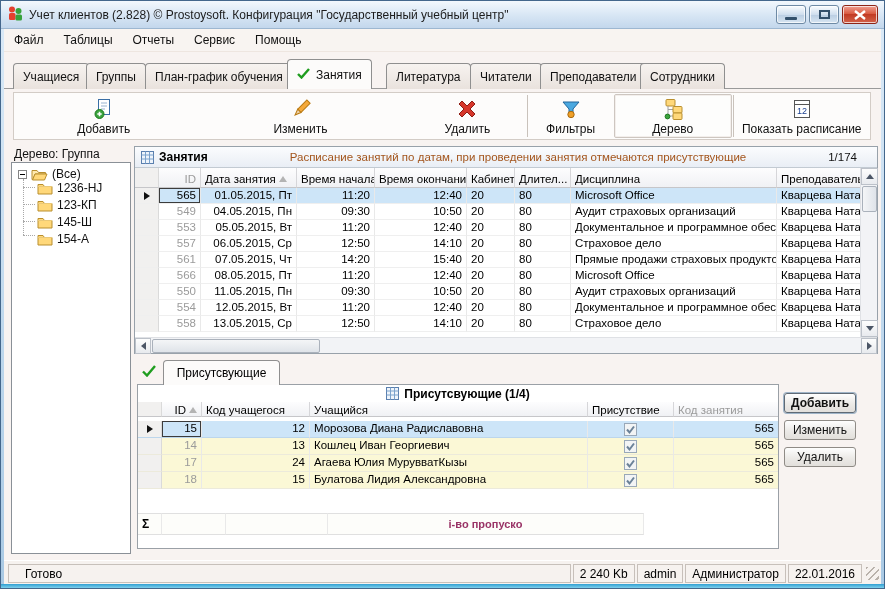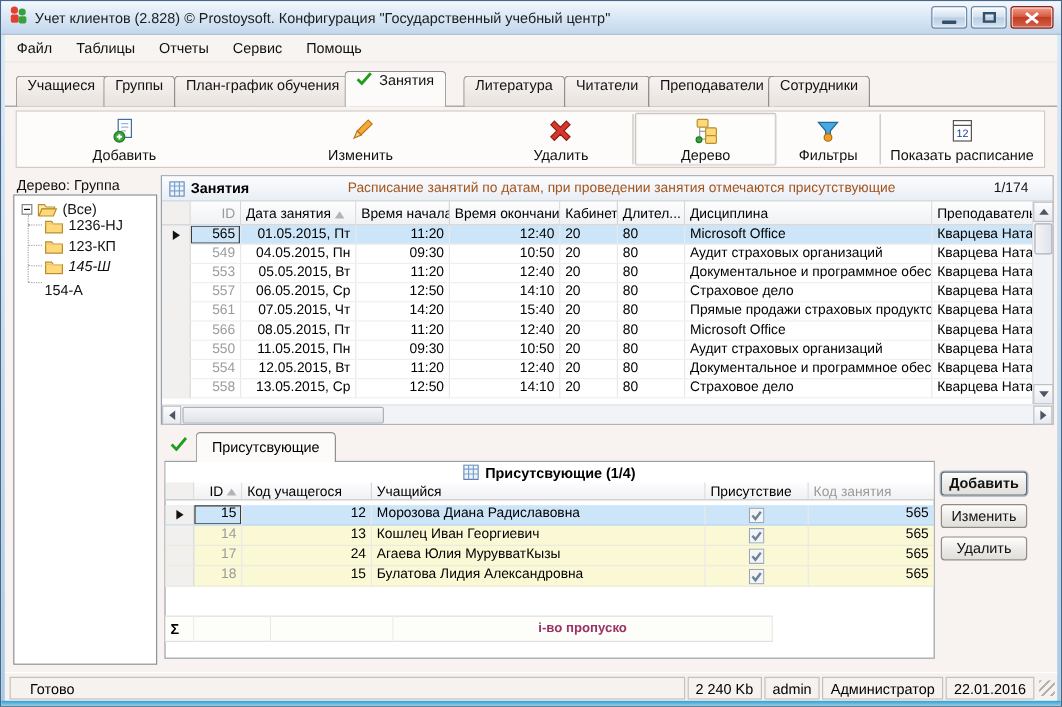--- a/index.html
+++ b/index.html
@@ -27,21 +27,21 @@
   
   .menubar { position:absolute; left:3px; top:28px; width:879px; height:23px;
              background:#f8f4f1; border-bottom:1px solid #eee6e0; display:flex; align-items:center; z-index:4; }
   .menu-item { font-size:12px; color:#111; padding:13px 10px; cursor:default; }
 
   
   .tabstrip { position:absolute; left:3px; top:56px; width:879px; height:32px; z-index:3; }
   .tabstrip .base { position:absolute; left:0; right:0; bottom:0; height:1px; background:#9a9a9a; }
   .tab { position:absolute; bottom:0; height:26px; border:1px solid #8f8f8f; border-bottom:none;
          border-radius:4px 4px 0 0; background:linear-gradient(#f7f3f0,#e9e2dd);
-         font-size:12px; display:flex; padding:0 9px; white-space:nowrap; color:#111; }
+         font-size:12px; display:flex; align-items:center; padding:0 9px; white-space:nowrap; color:#111; }
   .tab.active { height:30px; background:#fcfbfa; z-index:2; font-size:12px; }
   .tab .chk { margin-right:6px; }
 
   
   .toolbar { position:absolute; left:12px; top:91px; width:858px; height:48px;
              background:#fdfcfb; border:1px solid #d3ccc6; display:flex; align-items:stretch; z-index:2; }
   .tbtn { display:flex; flex-direction:column; align-items:center; justify-content:center; gap:2px; font-size:12px; color:#111; }
   .tbtn .ticon { height:24px; display:flex; align-items:flex-end; }
   .tsep { width:1px; background:#c9c2bb; margin:2px 0; }
   .tbtn.pressed { background:#fdfdfc; border:1px solid #cdc6c0; border-radius:2px; margin:1px;
@@ -242,40 +242,40 @@
     </div>
     <div class="tbtn" style="width:120px">
       <span class="ticon">
         <svg width="22" height="22">
             <path d="M3 6 L6 3 L11 8 L16 3 L19 6 L14 11 L19 16 L16 19 L11 14 L6 19 L3 16 L8 11 Z" fill="#d6372b" stroke="#8e1d14"></path>
           </svg>
       </span>
         <span>Удалить</span>
     </div>
     <div class="tsep"></div>
+    <div class="tbtn" style="width:85px">
+      <span class="ticon">
+        <svg width="22" height="20">
+            <path d="M3 2 H19 L13 9 V16 L9 13 V9 Z" fill="#4aa8e0" stroke="#22679c"></path>
+            <circle cx="11" cy="14.5" r="3.2" fill="#f0a028" stroke="#a86a10"></circle>
+          </svg>
+      </span>
+        <span>Фильтры</span>
+    </div>
     <div class="tbtn pressed" style="width:118px">
       <span class="ticon">
         <svg width="22" height="22">
             <rect x="4" y="1.5" width="9" height="6.5" rx="1" fill="#ffd87a" stroke="#b98f2e"></rect>
             <path d="M6 8 V18 M6 11.5 H11 M6 18 H11" stroke="#a0a0a0" fill="none"></path>
             <rect x="11" y="8.5" width="9" height="6.5" rx="1" fill="#ffd87a" stroke="#b98f2e"></rect>
             <rect x="11" y="15" width="9" height="6.5" rx="1" fill="#ffd87a" stroke="#b98f2e"></rect>
             <circle cx="5.5" cy="18.5" r="2.4" fill="#3ba33d" stroke="#1d7a1f"></circle>
           </svg>
       </span>
         <span>Дерево</span>
-    </div>
-    <div class="tbtn" style="width:85px">
-      <span class="ticon">
-        <svg width="22" height="20">
-            <path d="M3 2 H19 L13 9 V16 L9 13 V9 Z" fill="#4aa8e0" stroke="#22679c"></path>
-            <circle cx="11" cy="14.5" r="3.2" fill="#f0a028" stroke="#a86a10"></circle>
-          </svg>
-      </span>
-        <span>Фильтры</span>
     </div>
     <div class="tsep"></div>
     <div class="tbtn" style="width:137px">
       <span class="ticon">
         <svg width="22" height="22">
             <rect x="3.5" y="2.5" width="15" height="17" fill="#fff" stroke="#555"></rect>
             <line x1="3.5" y1="6.5" x2="18.5" y2="6.5" stroke="#555"></line>
             <text x="11" y="16" font-size="9" text-anchor="middle" fill="#1a3f8f">12</text>
           </svg>
       </span>
@@ -307,28 +307,28 @@
         </svg>
       <span>1236-HJ</span>
     </div>
     <div class="titem" style="left:25px; top:34px;">
       <svg width="16" height="13">
           <path d="M1 2.5 L6 2.5 L7.5 4.5 L15 4.5 L15 12 L1 12 Z" fill="#ffd87a" stroke="#b98f2e"></path>
           <path d="M1 4.5 H15" stroke="#e9c878"></path>
         </svg>
       <span>123-КП</span>
     </div>
-    <div class="titem" style="left:25px; top:51px;font-style:italic;">
+    <div class="titem" style="left:25px; top:51px;">
       <svg width="16" height="13">
           <path d="M1 2.5 L6 2.5 L7.5 4.5 L15 4.5 L15 12 L1 12 Z" fill="#ffd87a" stroke="#b98f2e"></path>
           <path d="M1 4.5 H15" stroke="#e9c878"></path>
         </svg>
       <span>145-Ш</span>
     </div>
-    <div class="titem" style="left:25px; top:68px;flex-direction:column;">
+    <div class="titem" style="left:25px; top:68px;">
       <svg width="16" height="13">
           <path d="M1 2.5 L6 2.5 L7.5 4.5 L15 4.5 L15 12 L1 12 Z" fill="#ffd87a" stroke="#b98f2e"></path>
           <path d="M1 4.5 H15" stroke="#e9c878"></path>
         </svg>
       <span>154-А</span>
     </div>
   </div>
 
   <div class="mainpanel">
     <div class="gridhead">

